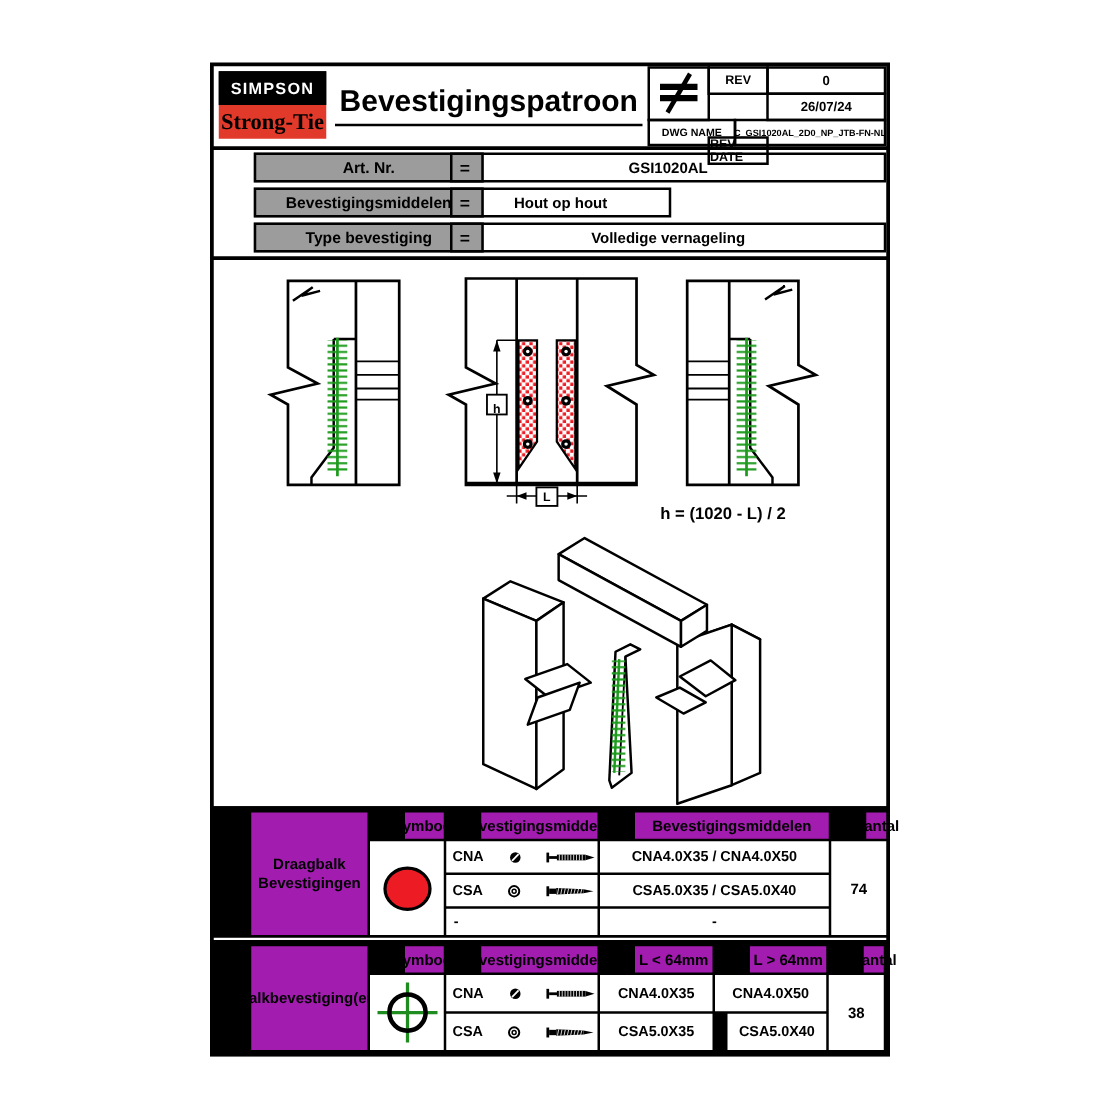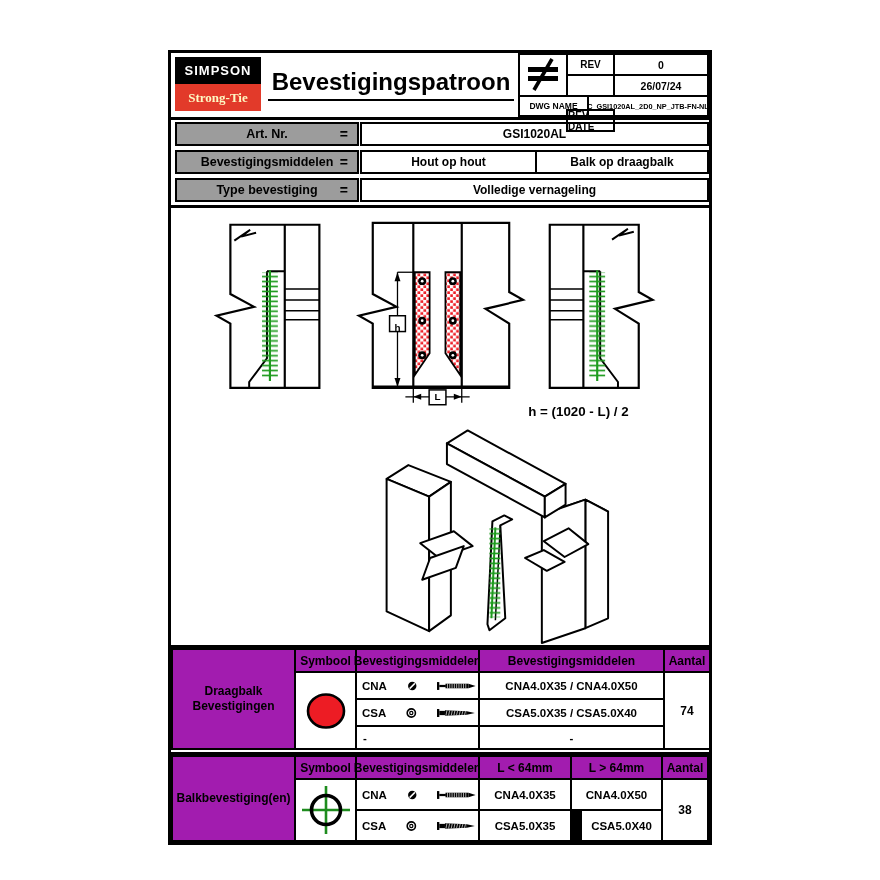--- a/index.html
+++ b/index.html
@@ -1,40 +1,40 @@
 <!DOCTYPE html>
 <html><head>
 <meta charset="utf-8">
 <style>
   html,body{margin:0;padding:0;width:880px;height:880px;background:#fff;overflow:hidden;
     font-family:"Liberation Sans", sans-serif;font-weight:bold;color:#000;}
   .abs{position:absolute;}
   .c{display:flex;align-items:center;justify-content:center;}
   .b2{border:2px solid #000;box-sizing:border-box;}
-  .gray{background:#9c9c9c;}
+  .gray{background:#9c9c9c;margin-left:28px;}
   #frame{position:absolute;left:168px;top:50px;width:544px;height:795px;border:3px solid #000;box-sizing:border-box;background:#fff;}
   .cell{box-sizing:border-box;display:flex;align-items:center;justify-content:center;}
   .tgrid{display:grid;background:#000;gap:2px;padding:2px;border:3px solid #000;box-sizing:border-box;}
   .tgrid>div{background:#fff;}
   .tgrid>div.gray{background:#a21caf;}
   .hdr{font-size:12px;}
   .small{font-size:11.5px;}
   svg text{font-family:"Liberation Sans",sans-serif;font-weight:bold;fill:#000;}
   .fastrow{display:flex;align-items:center;gap:20px;padding-left:5px;width:100%;box-sizing:border-box;}
 </style>
 </head>
 <body>
 
 <div id="frame">
 
   <div class="abs" style="left:0;top:0;width:538px;height:64px;">
 
     <div class="abs" style="left:4px;top:4px;width:86px;height:41px;">
       <div class="c" style="height:25px;background:#000;color:#fff;font-size:13px;letter-spacing:1px;border:1px solid #000;">SIMPSON</div>
-      <div class="c" style="height:27px;background:#e23a2a;color:#fef9c3;font-size:13px;font-family:'Liberation Serif',serif;">Strong-Tie</div>
+      <div class="c" style="height:27px;background:#e23a2a;color:#000000;font-size:18px;font-family:'Liberation Serif',serif;">Strong-Tie</div>
     </div>
 
     <div class="abs c" style="left:96px;top:8px;width:248px;height:46px;">
       <span style="font-size:24px;border-bottom:2.5px solid #000;padding:0 4px 3px 4px;white-space:nowrap;">Bevestigingspatroon</span>
     </div>
 
     <div class="abs cell b2" style="left:347px;top:0;width:50px;height:44px;">
       <svg width="42" height="38" viewBox="0 0 42 38">
         <rect x="6" y="11" width="30" height="5" fill="#000"></rect>
         <rect x="6" y="20" width="30" height="5" fill="#000"></rect>
@@ -73,23 +73,20 @@
     <div class="abs cell b2" style="left:189px;top:2px;width:349px;height:24px;font-size:12px;">
       <span>GSI1020AL</span>
       </div>
 
     <div class="abs cell b2 gray" style="left:4px;top:30px;width:184px;height:24px;font-size:12.5px;">
       <span>Bevestigingsmiddelen</span>
       <span class="abs" style="right:9px;font-size:14px;">=</span>
     </div>
     <div class="abs cell b2" style="left:189px;top:30px;width:177px;height:24px;font-size:12px;">
       <span>Hout op hout</span>
-      </div>
-    <div class="abs cell b2" style="left:364px;top:30px;width:174px;height:24px;font-size:12px;">
-      <span>Balk op draagbalk</span>
       </div>
 
     <div class="abs cell b2 gray" style="left:4px;top:58px;width:184px;height:24px;font-size:12.5px;">
       <span>Type bevestiging</span>
       <span class="abs" style="right:9px;font-size:14px;">=</span>
     </div>
     <div class="abs cell b2" style="left:189px;top:58px;width:349px;height:24px;font-size:12px;">
       <span>Volledige vernageling</span>
       </div>
     <div class="abs" style="left:-3px;top:85px;width:544px;height:2.5px;background:#000;"></div>

